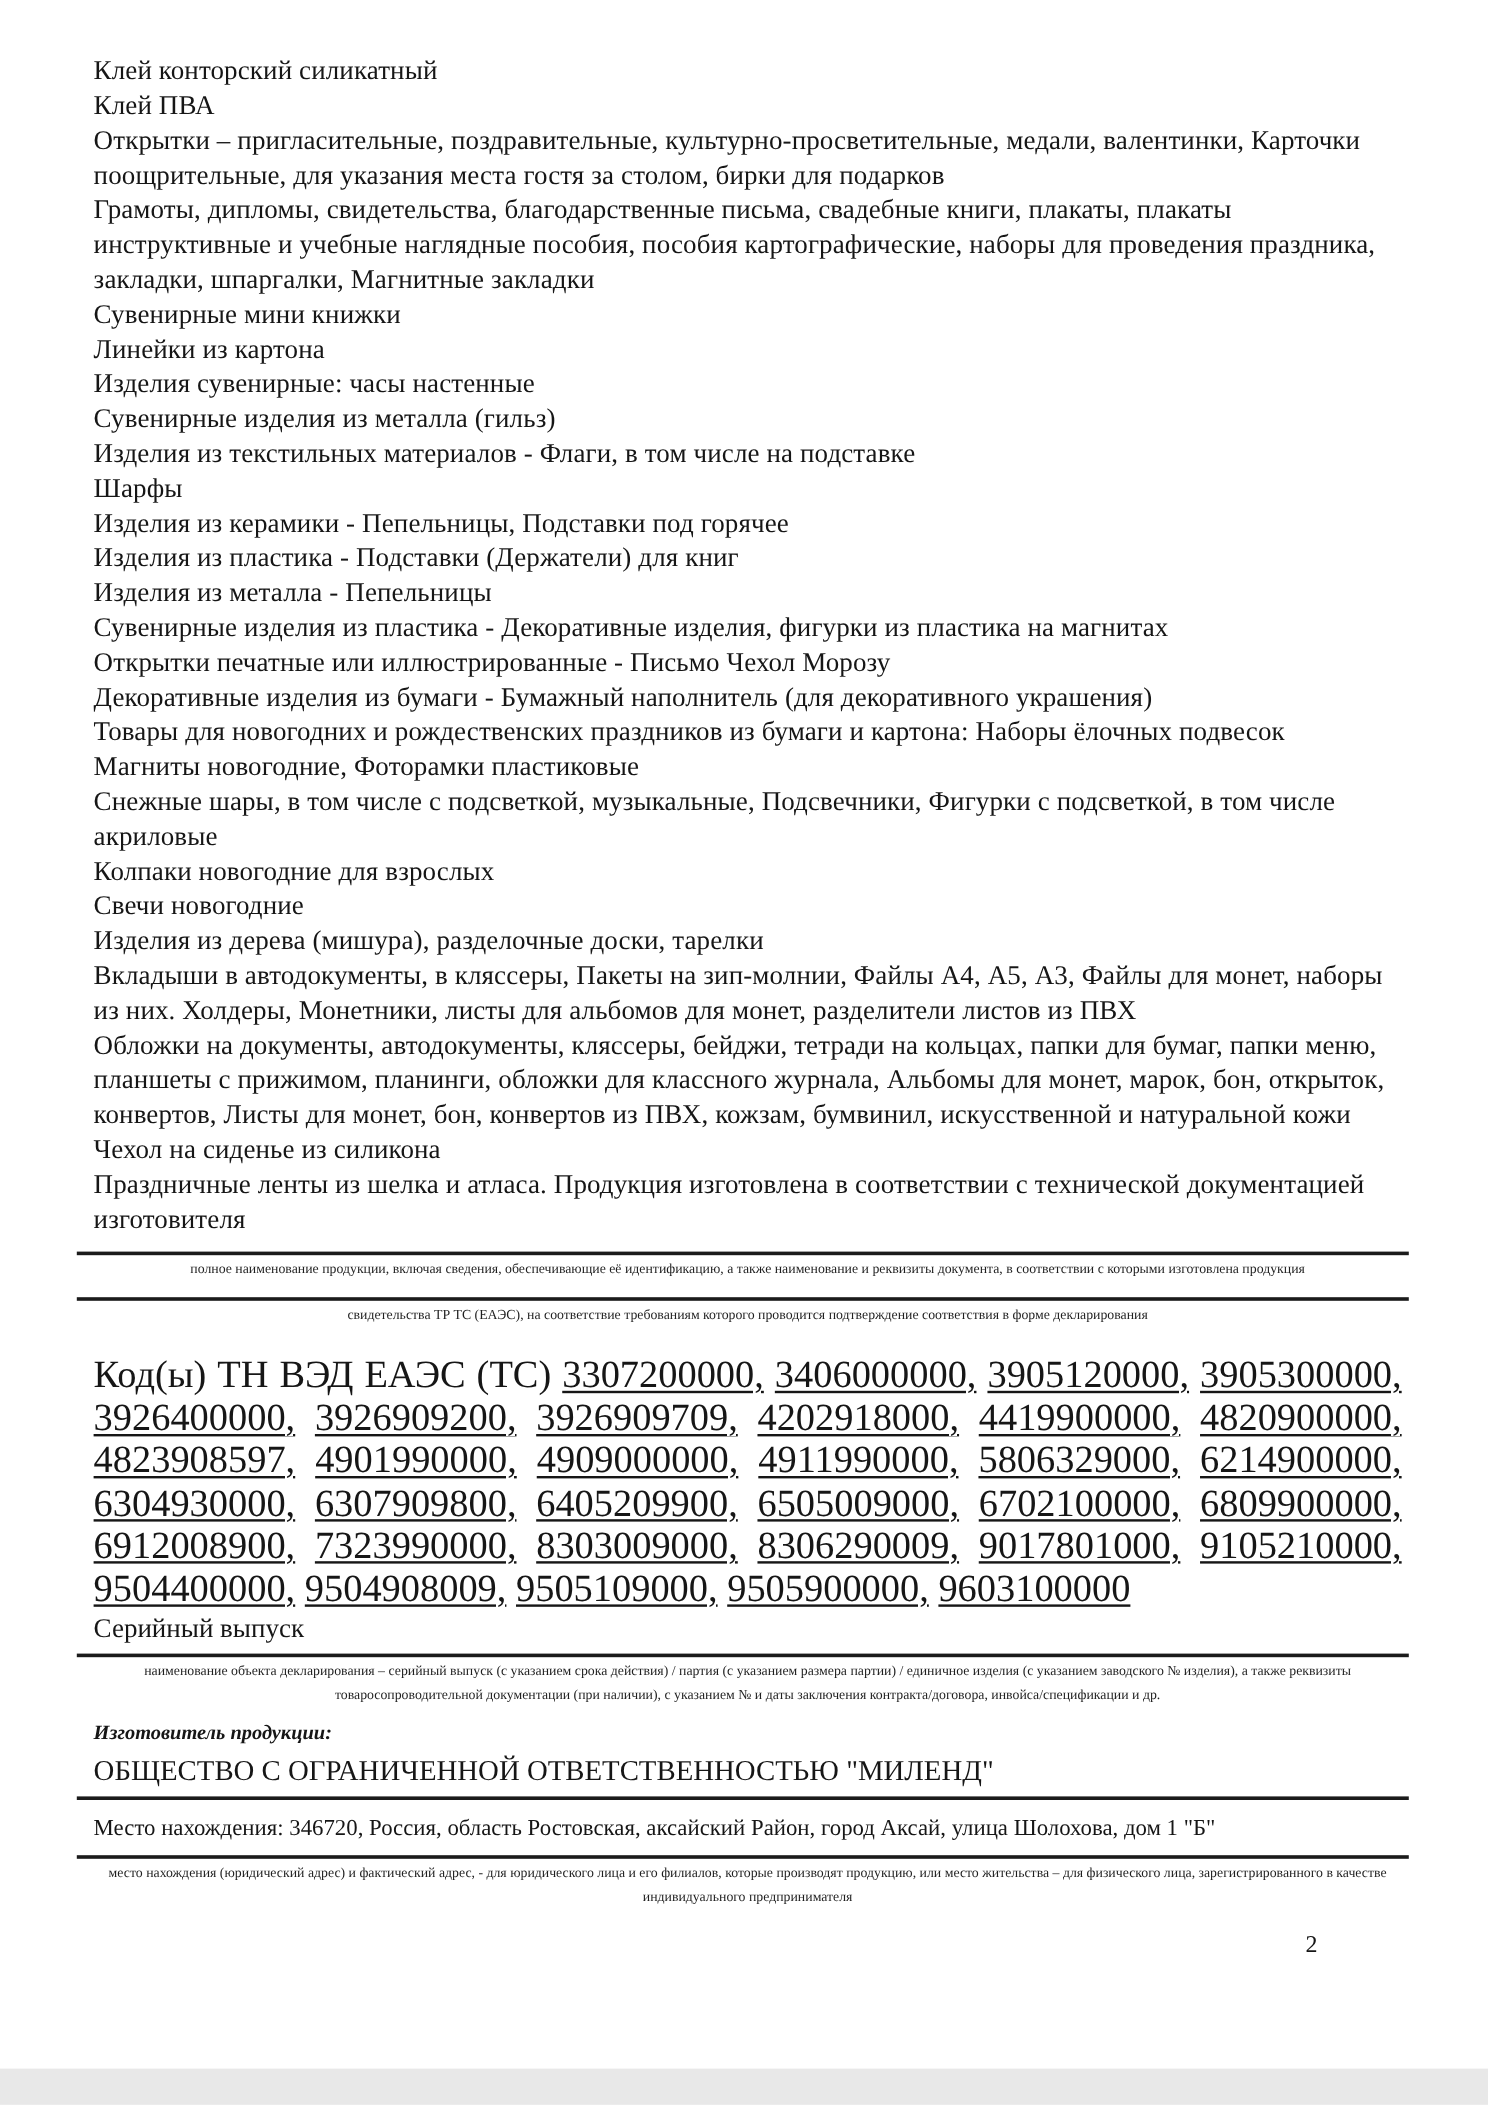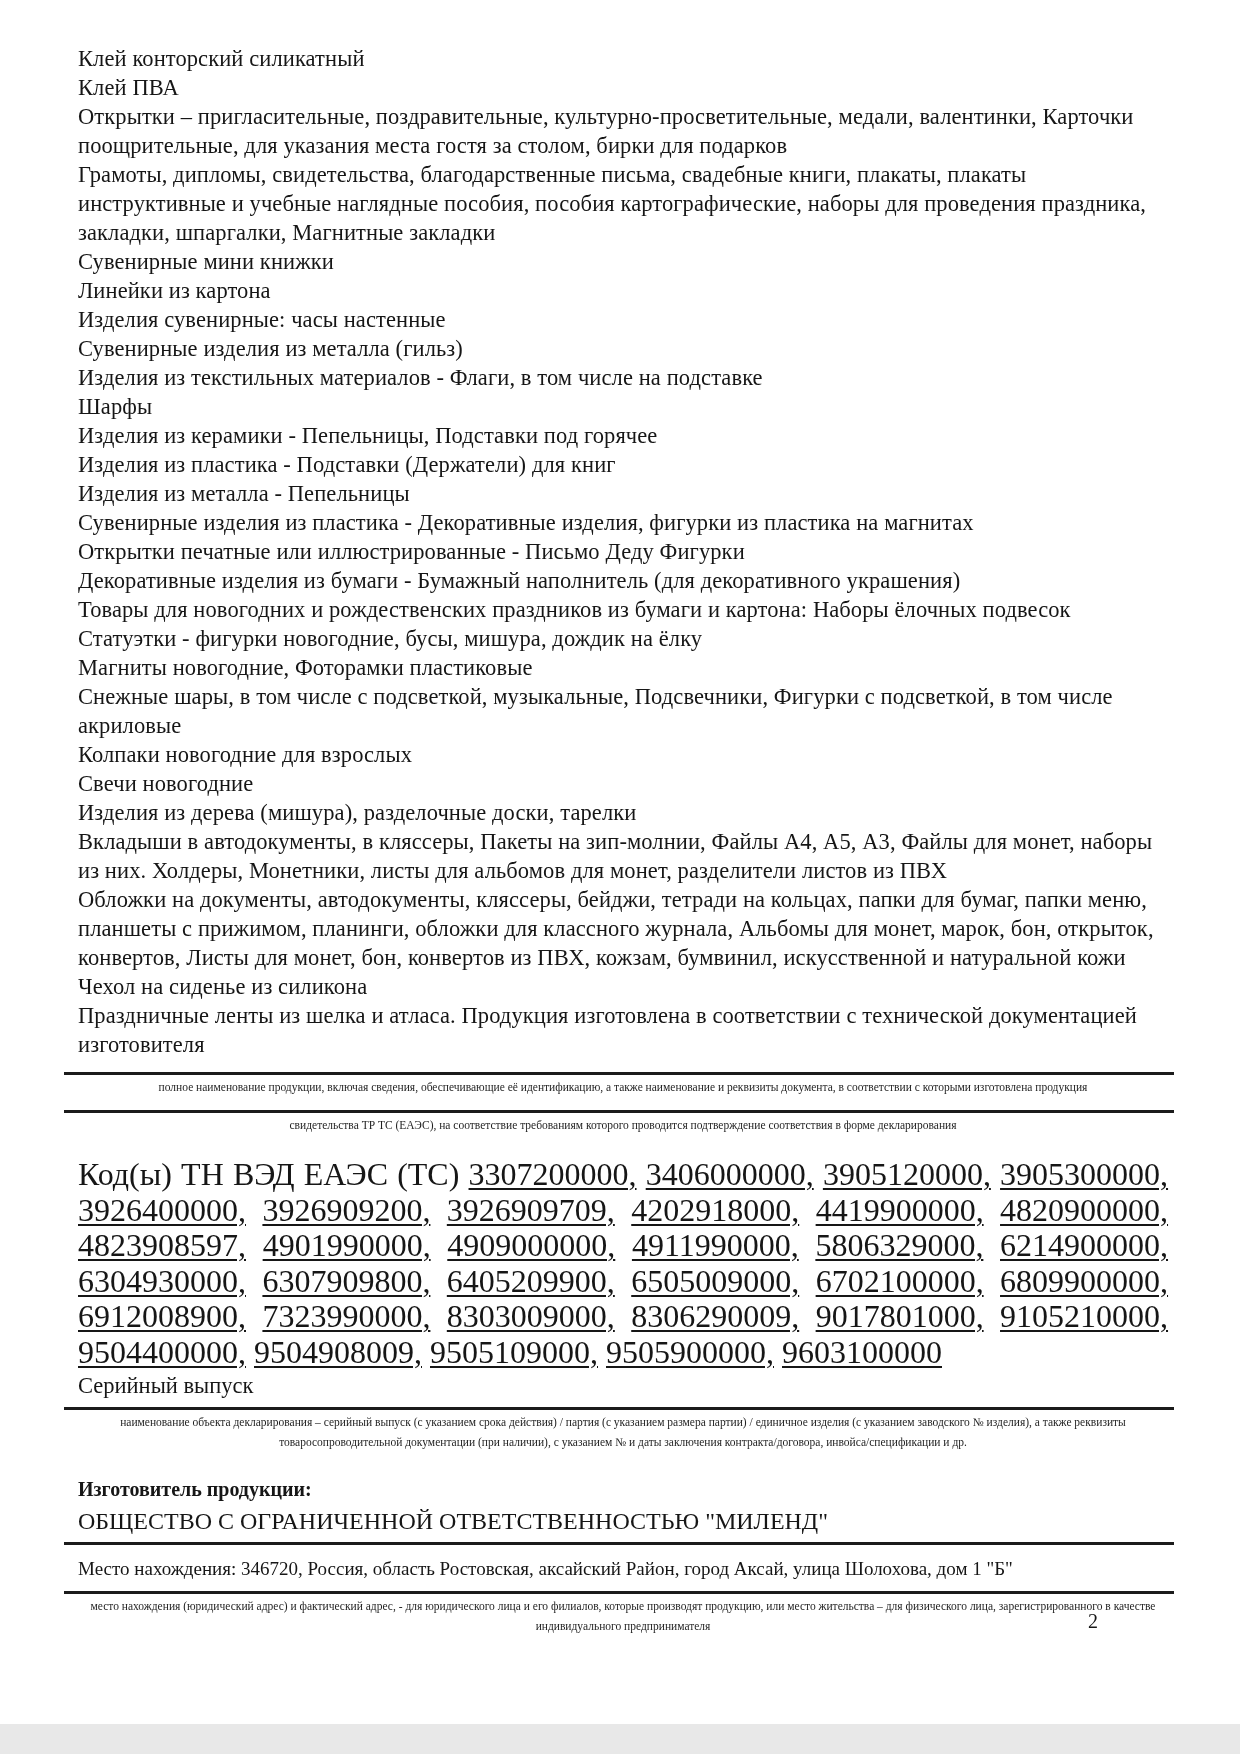--- a/index.html
+++ b/index.html
@@ -52,24 +52,25 @@
     text-decoration: underline;
     text-underline-offset: 3px;
     text-decoration-thickness: 1.5px;
   }
   .release-type {
     margin: 1px 0 0 0;
     font-size: 22.5px;
     line-height: 30px;
   }
   .mfr-heading {
-    margin: 23px 0 0 0;
-    font-size: 20px;
+    margin: 7px 0 0 0;
+    font-size: 17px;
     line-height: 28px;
     font-weight: bold;
+    font-style: italic;
   }
   .mfr-name {
     margin: 3px 0 0 0;
     font-size: 24px;
     line-height: 30px;
   }
   .rule.tight {
     margin-top: 6px;
   }
   .address {
@@ -98,24 +99,23 @@
       <p>Сувенирные мини книжки</p>
       <p>Линейки из картона</p>
       <p>Изделия сувенирные: часы настенные</p>
       <p>Сувенирные изделия из металла (гильз)</p>
       <p>Изделия из текстильных материалов - Флаги, в том числе на подставке</p>
       <p>Шарфы</p>
       <p>Изделия из керамики - Пепельницы, Подставки под горячее</p>
       <p>Изделия из пластика - Подставки (Держатели) для книг</p>
       <p>Изделия из металла - Пепельницы</p>
       <p>Сувенирные изделия из пластика - Декоративные изделия, фигурки из пластика на магнитах</p>
-      <p>Открытки печатные или иллюстрированные - Письмо Деду Фигурки</p>
+      <p>Открытки печатные или иллюстрированные - Письмо Чехол Морозу</p>
       <p>Декоративные изделия из бумаги - Бумажный наполнитель (для декоративного украшения)</p>
       <p>Товары для новогодних и рождественских праздников из бумаги и картона: Наборы ёлочных подвесок</p>
-      <p>Статуэтки - фигурки новогодние, бусы, мишура, дождик на ёлку</p>
       <p>Магниты новогодние, Фоторамки пластиковые</p>
       <p>Снежные шары, в том числе с подсветкой, музыкальные, Подсвечники, Фигурки с подсветкой, в том числе акриловые</p>
       <p>Колпаки новогодние для взрослых</p>
       <p>Свечи новогодние</p>
       <p>Изделия из дерева (мишура), разделочные доски, тарелки</p>
       <p>Вкладыши в автодокументы, в кляссеры, Пакеты на зип-молнии, Файлы А4, А5, А3, Файлы для монет, наборы из них. Холдеры, Монетники, листы для альбомов для монет, разделители листов из ПВХ</p>
       <p>Обложки на документы, автодокументы, кляссеры, бейджи, тетради на кольцах, папки для бумаг, папки меню, планшеты с прижимом, планинги, обложки для классного журнала, Альбомы для монет, марок, бон, открыток, конвертов, Листы для монет, бон, конвертов из ПВХ, кожзам, бумвинил, искусственной и натуральной кожи</p>
       <p>Чехол на сиденье из силикона</p>
       <p>Праздничные ленты из шелка и атласа. Продукция изготовлена в соответствии с технической документацией изготовителя</p>
     </div>

